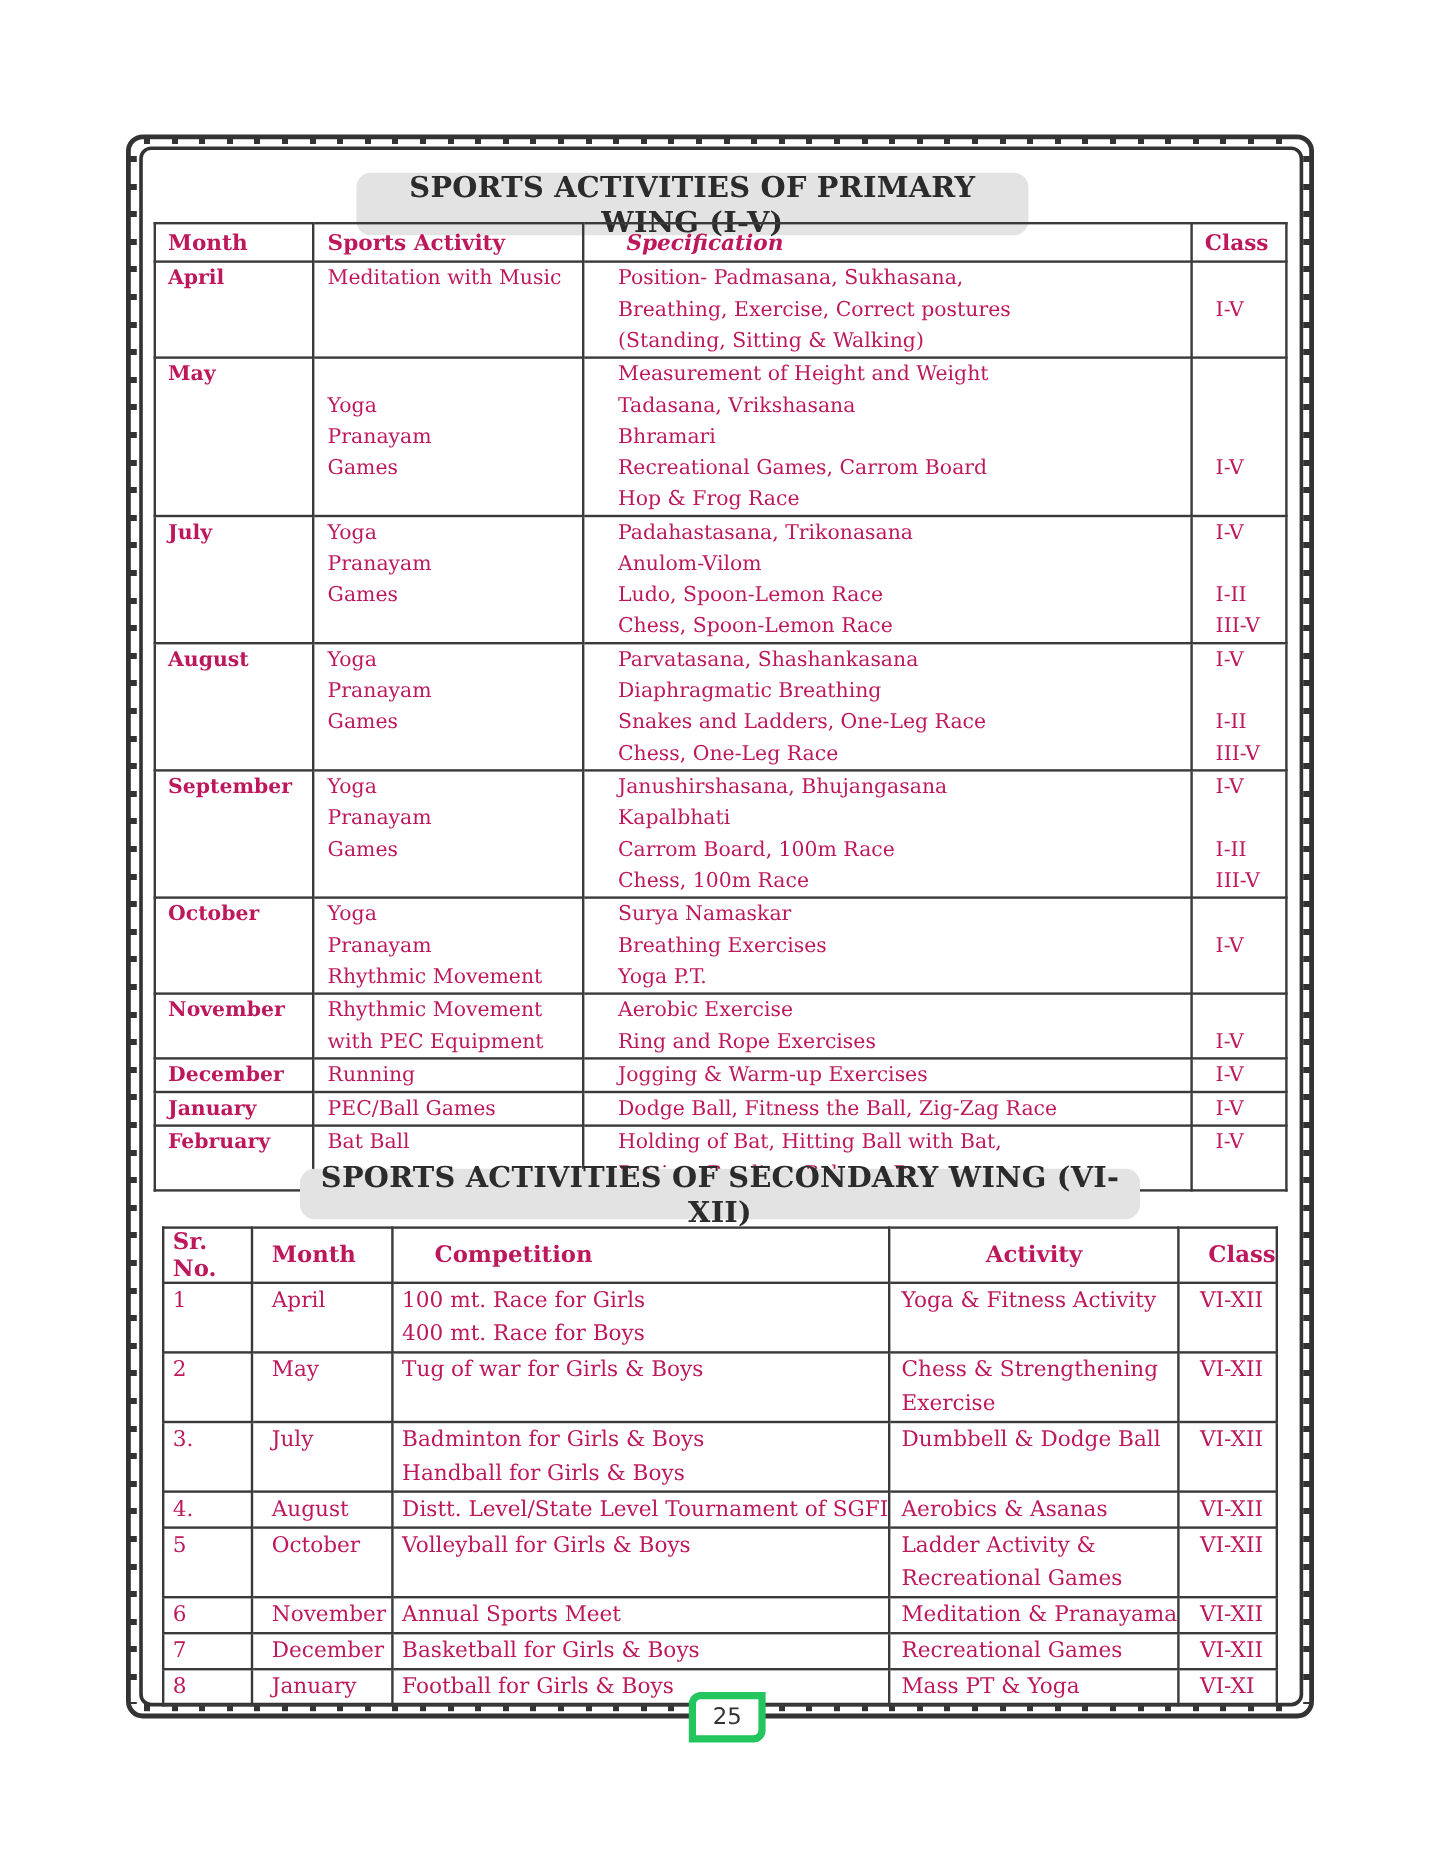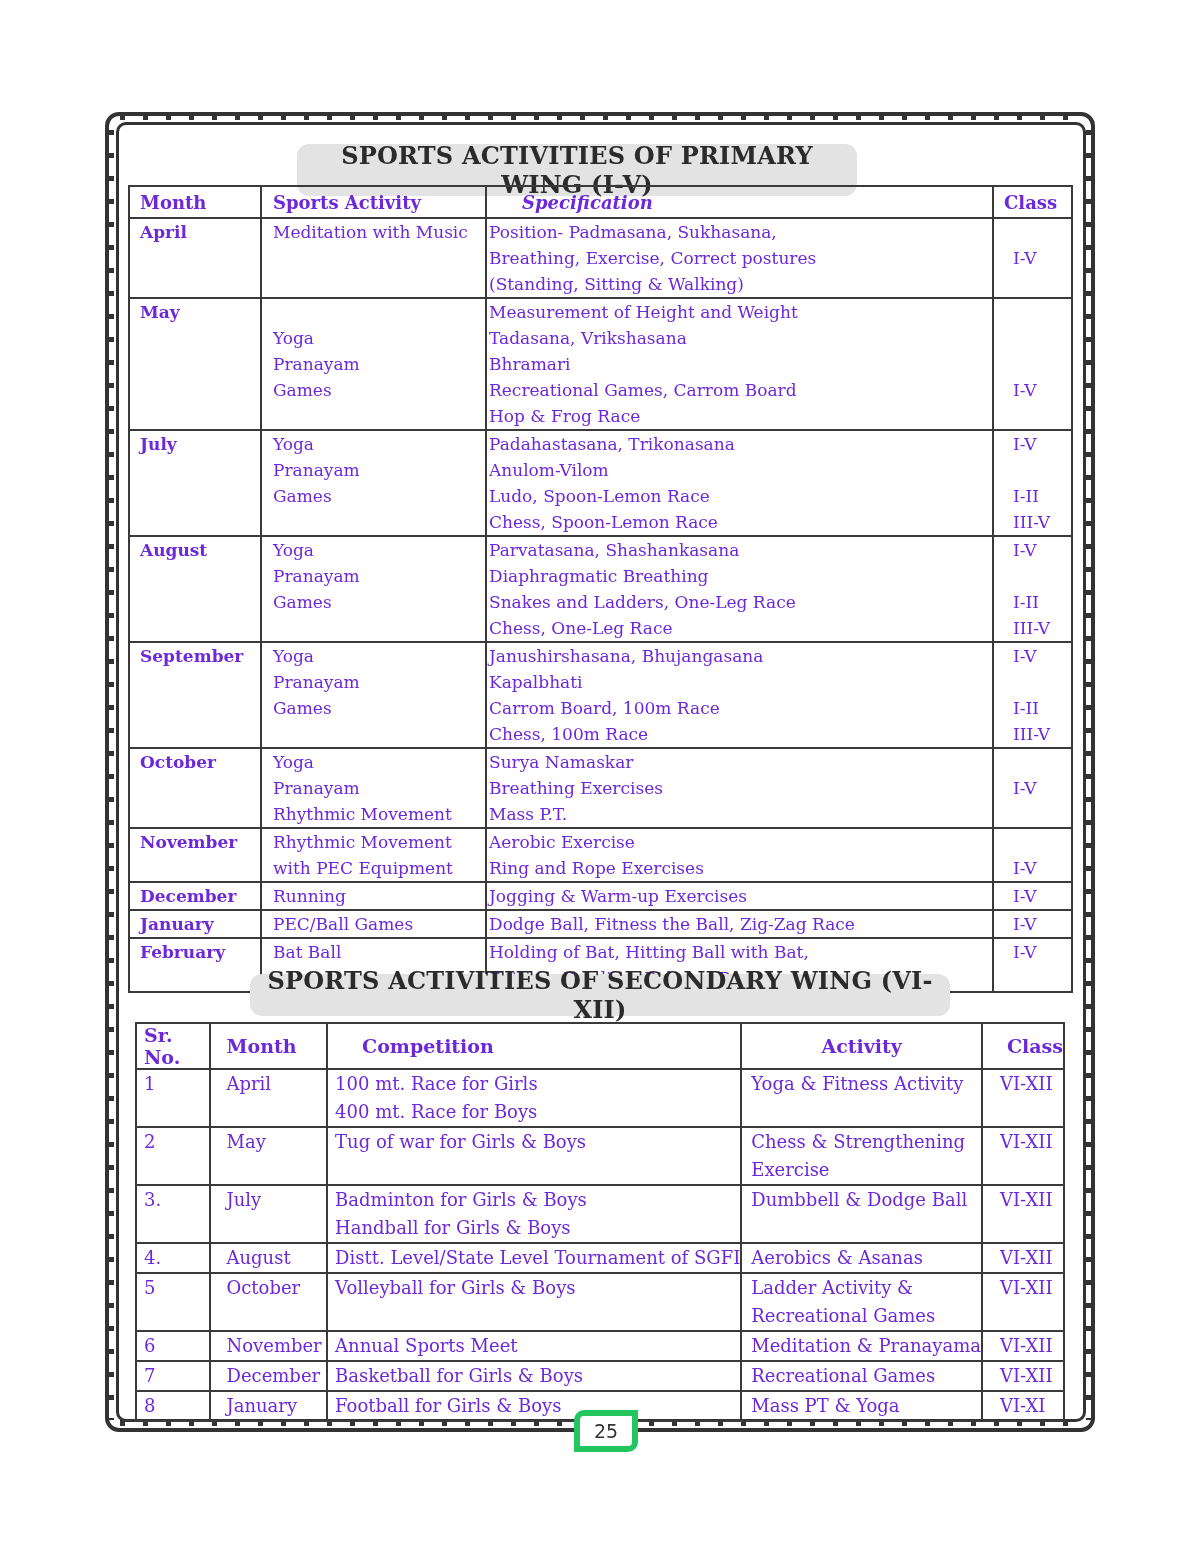--- a/index.html
+++ b/index.html
@@ -29,29 +29,29 @@
 
   .title-pill {
     position: absolute; background: #e3e3e3; border-radius: 12px;
     font-family: "DejaVu Serif", serif; font-weight: bold; color: #2b2b2b;
     font-size: 24px; text-align: center; box-sizing: border-box;
     display: flex; align-items: center; justify-content: center; letter-spacing: 0.2px;
   }
   .title-primary { left: 297px; top: 128px; width: 560px; height: 52px; margin-top: 16px; }
   .title-secondary { left: 250px; top: 974px; width: 700px; height: 42px; text-align: center; }
 
-  table { border-collapse: collapse; position: absolute; font-family: "DejaVu Serif", serif; color: #6d28d9; }
+  table { border-collapse: collapse; position: absolute; font-family: "DejaVu Serif", serif; color: #be185d; }
   td, th { border: 2px solid #3a3a3a; vertical-align: top; padding: 0; }
   th { font-weight: bold; text-align: left; }
 
   .primary { left: 128px; top: 185px; width: 945px; font-size: 17px; }
   .primary th { height: 30px; vertical-align: middle; font-size: 18px; }
   .primary .c-month { width: 120px; padding-left: 10px; }
   .primary .c-act { width: 212px; padding-left: 11px; }
-  .primary .c-spec { width: 470px; padding-left: 2px; }
+  .primary .c-spec { width: 470px; padding-left: 28px; }
   .primary .c-class { padding-left: 19px; }
   .primary th.c-spec { padding-left: 35px; font-style: italic; }
   .primary th.c-class { padding-left: 10px; }
   .primary td.c-month { font-weight: bold; font-size: 17px; }
   .line { height: 26px; line-height: 26px; white-space: nowrap; }
 
   .secondary { left: 135px; top: 1022px; width: 930px; font-size: 18px; }
   .secondary th { height: 42px; vertical-align: middle; font-size: 19px; }
   .secondary .s-sr { width: 68px; padding-left: 7px; }
   .secondary .s-month { width: 100px; padding-left: 15px; }
@@ -212,21 +212,21 @@
           <div class="line">October</div>
         </td>
         <td class="c-act">
           <div class="line">Yoga</div>
           <div class="line">Pranayam</div>
           <div class="line">Rhythmic Movement</div>
         </td>
         <td class="c-spec">
           <div class="line">Surya Namaskar</div>
           <div class="line">Breathing Exercises</div>
-          <div class="line">Mass P.T.</div>
+          <div class="line">Yoga P.T.</div>
         </td>
         <td class="c-class">
           <div class="line"></div>
           <div class="line">I-V</div>
           <div class="line"></div>
         </td>
       </tr>
       <tr>
         <td class="c-month">
           <div class="line">November</div>

